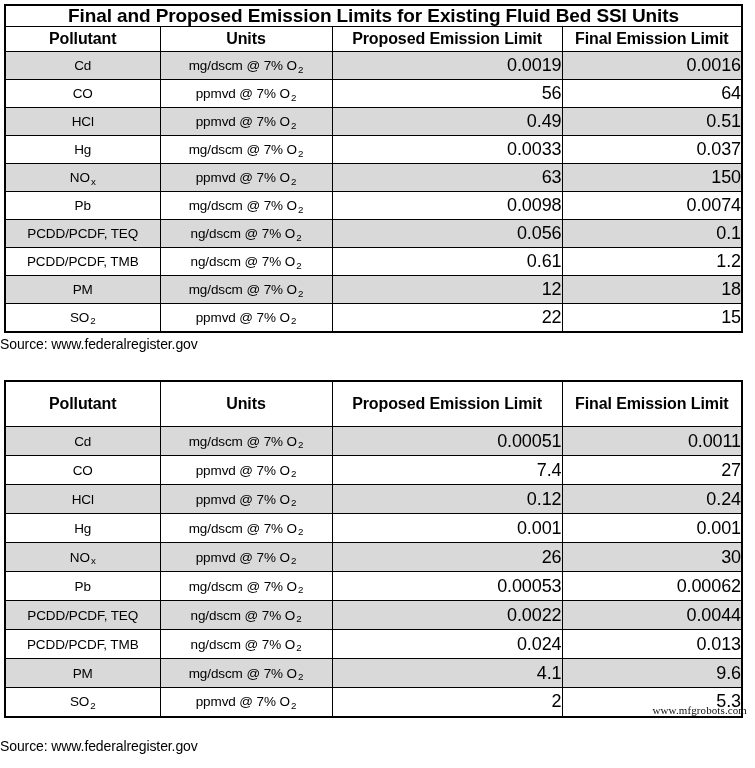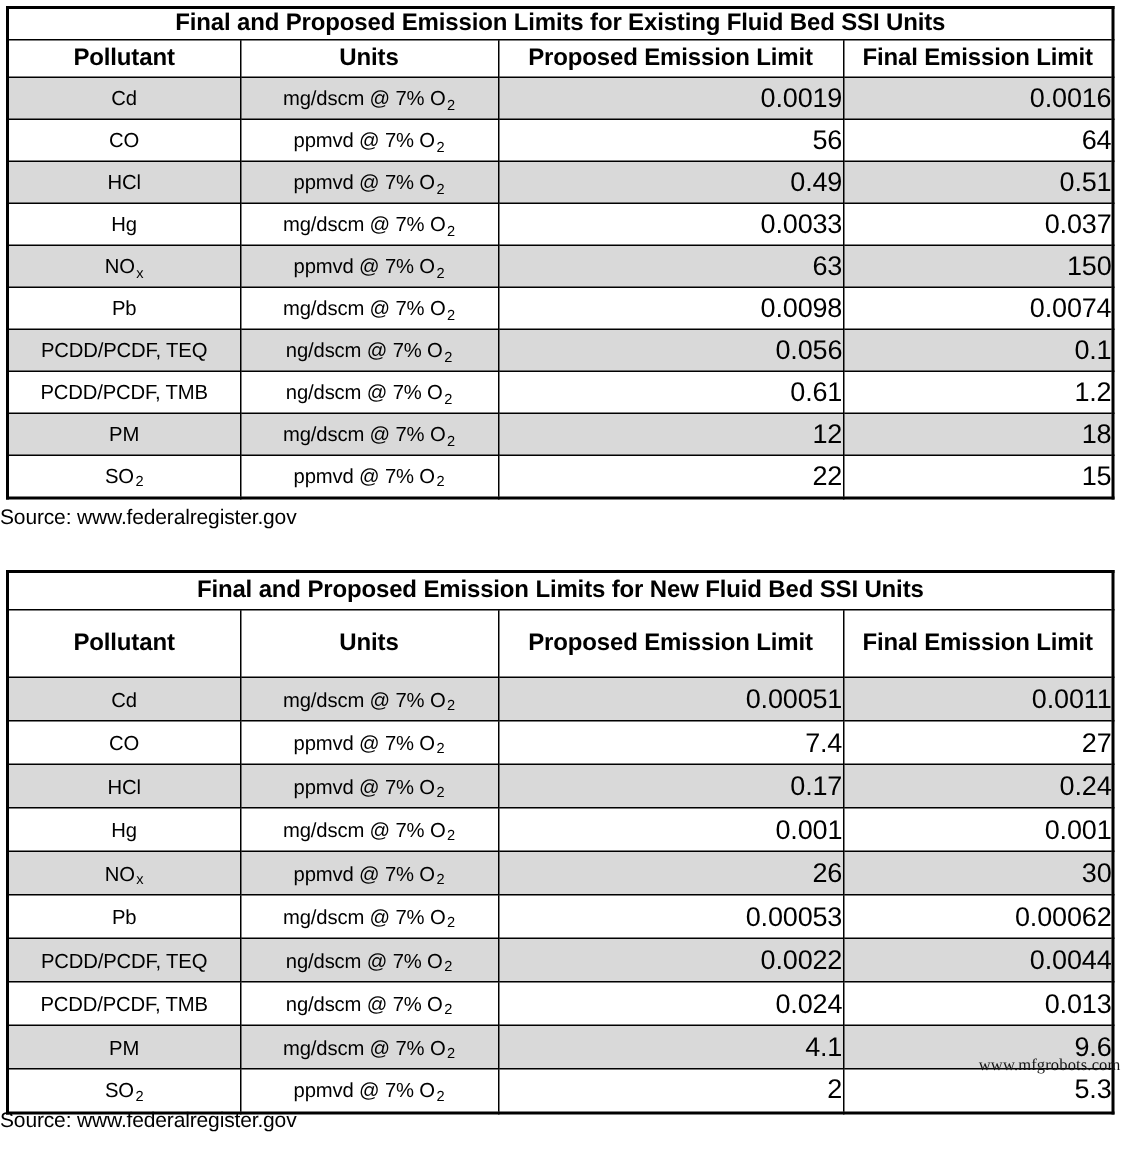--- a/index.html
+++ b/index.html
@@ -47,21 +47,21 @@
   
   col.c-poll { width: 155px; }
   col.c-unit { width: 172px; }
   col.c-prop { width: 230px; }
   col.c-fin  { width: 180px; }
 
   
   .title-cell {
     text-align: center;
     font-weight: bold;
-    font-size: 16px;
+    font-size: 19px;
     height: 20px;
     line-height: 20px;
     letter-spacing: -0.1px;
     background: #ffffff;
     border-bottom: 1.5px solid #000;
   }
   #block-new .title-cell {
     height: 24px;
     line-height: 24px;
   }
@@ -226,23 +226,20 @@
   <div class="table-block" id="block-new">
     <table class="emis">
       <colgroup>
         <col class="c-poll">
           <col class="c-unit">
           <col class="c-prop">
           <col class="c-fin">
       </colgroup>
       <thead>
         <tr>
-          <th class="title-cell" colspan="4">Final and Proposed Emission Limits for New Fluid Bed SSI Units</th>
-        </tr>
-        <tr>
           <th class="hdr-cell">Pollutant</th>
           <th class="hdr-cell">Units</th>
           <th class="hdr-cell">Proposed Emission Limit</th>
           <th class="hdr-cell">Final Emission Limit</th>
         </tr>
       </thead>
       <tbody id="body-new">
           <tr class="shade">
             <td class="cell-poll">Cd</td>
             <td class="cell-unit">mg/dscm @ 7% O<sub>2</sub></td>
@@ -251,21 +248,21 @@
           </tr>
           <tr class="plain">
             <td class="cell-poll">CO</td>
             <td class="cell-unit">ppmvd @ 7% O<sub>2</sub></td>
             <td class="cell-num">7.4</td>
             <td class="cell-num">27</td>
           </tr>
           <tr class="shade">
             <td class="cell-poll">HCl</td>
             <td class="cell-unit">ppmvd @ 7% O<sub>2</sub></td>
-            <td class="cell-num">0.17</td>
+            <td class="cell-num">0.12</td>
             <td class="cell-num">0.24</td>
           </tr>
           <tr class="plain">
             <td class="cell-poll">Hg</td>
             <td class="cell-unit">mg/dscm @ 7% O<sub>2</sub></td>
             <td class="cell-num">0.001</td>
             <td class="cell-num">0.001</td>
           </tr>
           <tr class="shade">
             <td class="cell-poll">NO<sub>x</sub></td>

